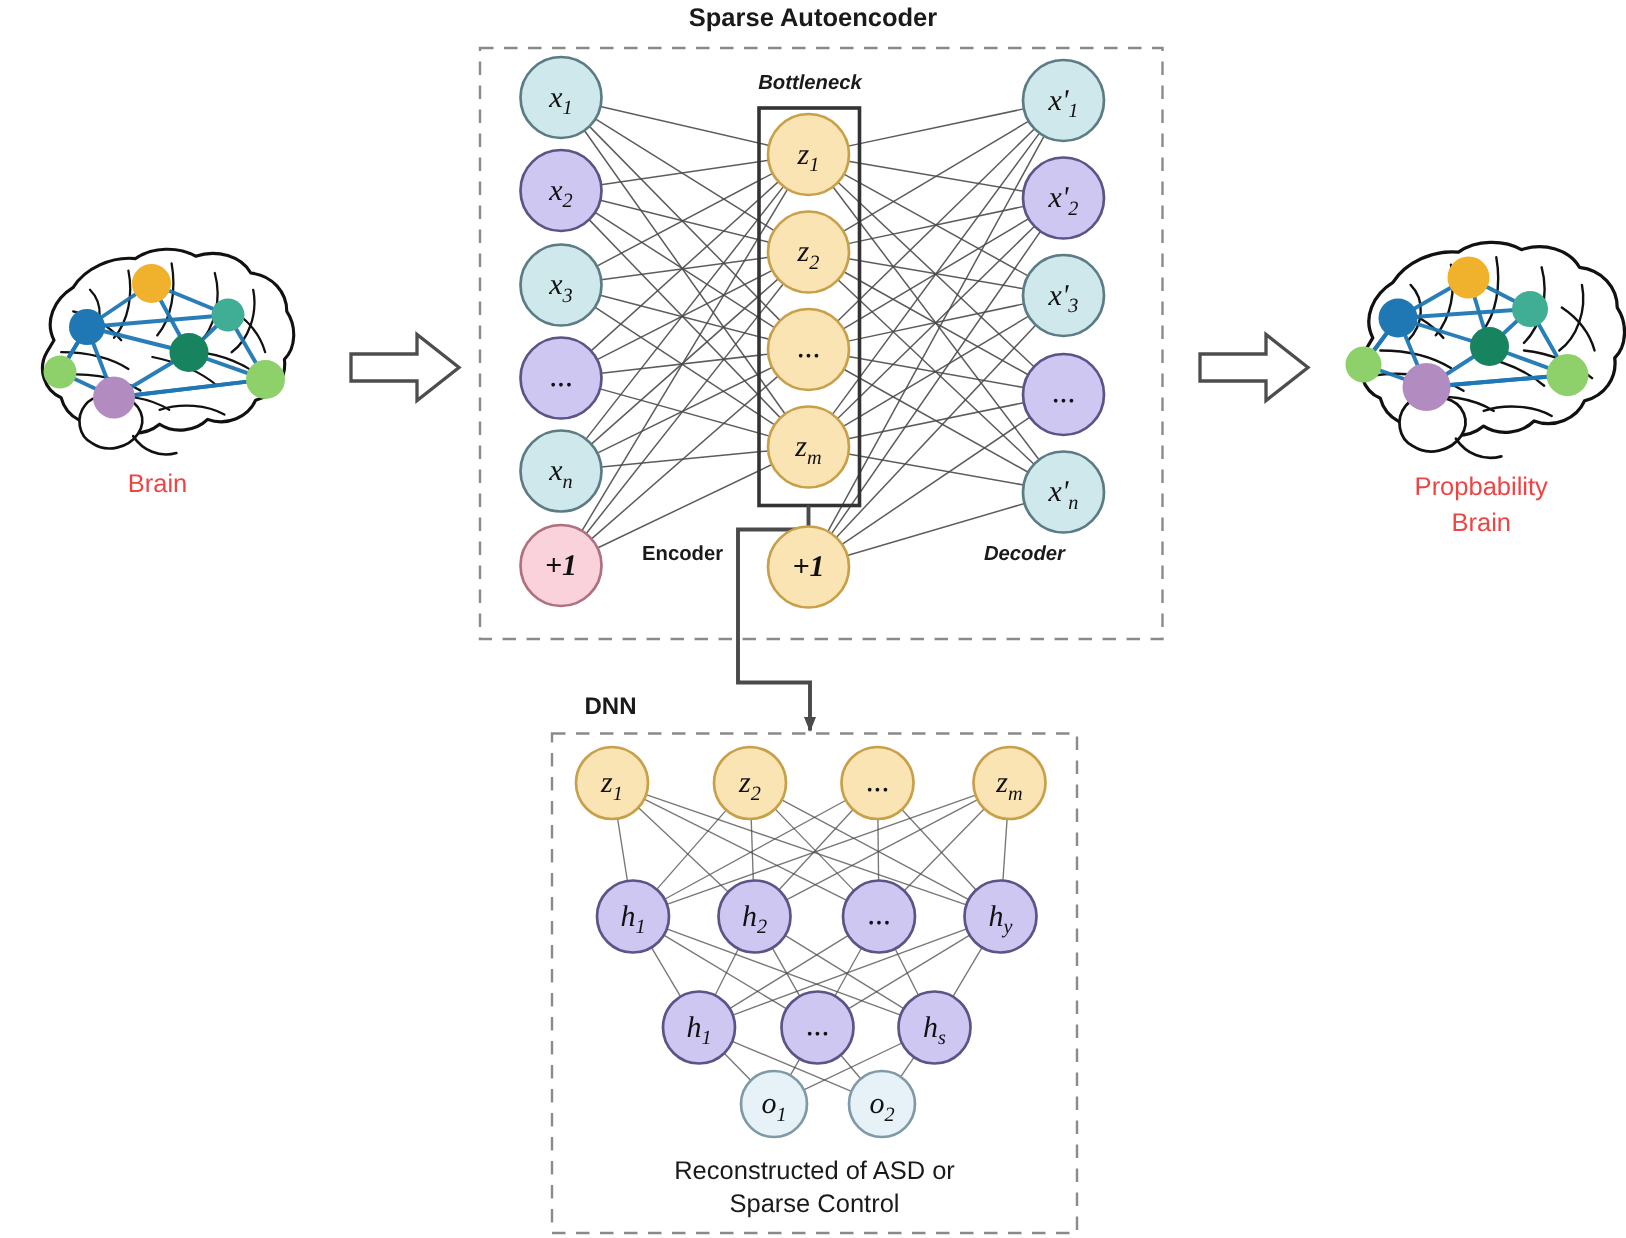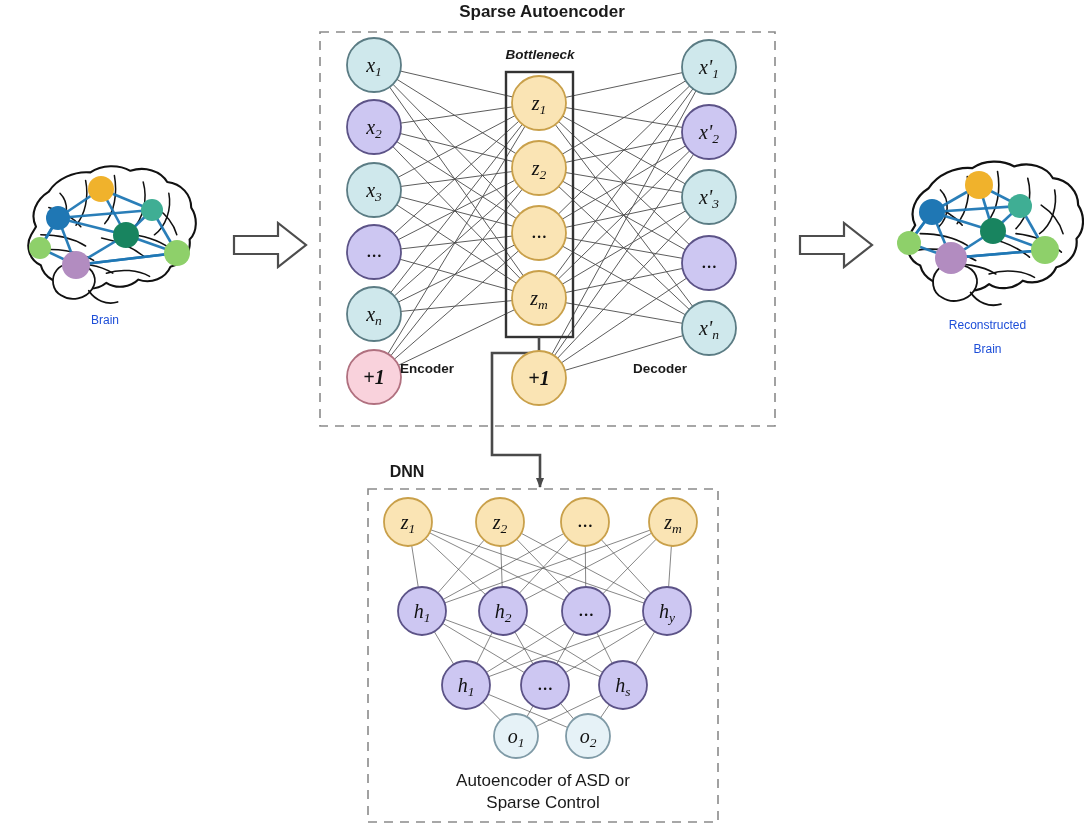--- a/index.html
+++ b/index.html
@@ -34,23 +34,23 @@
   }
   .title-bold {
     font-weight: bold;
     font-size: 17px;
   }
   .sub-bold {
     font-weight: bold;
     font-size: 13.5px;
   }
   .plain {
-    font-size: 12px;
+    font-size: 17px;
     font-weight: normal;
-    color: #1d4ed8;
+    color: #ef4444;
     text-align: center;
   }
   .caption2 {
     font-size: 17px;
     line-height: 22px;
   }
 </style>
 </head>
 <body>
 
@@ -353,21 +353,21 @@
         </g>
         <g>
           <circle cx="588" cy="736" r="22" fill="#e6f2f7" stroke="#7f9aa6" stroke-width="1.8"></circle>
           <text x="588" y="736" text-anchor="middle" dominant-baseline="central" font-family="&quot;Liberation Serif&quot;, serif" font-style="italic" font-size="20" font-weight="normal" fill="#111111">o<tspan dy="6" font-size="13.5">2</tspan></text>
         </g>
       </g>
   </svg>
 
   <div class="lbl title-bold" style="left:0;top:2px;width:1084px;">Sparse Autoencoder</div>
   <div class="lbl sub-bold" style="left:440px;top:47px;width:200px;font-style:italic;">Bottleneck</div>
-  <div class="lbl sub-bold" style="left:400px;top:361px;width:100px;text-align:left;">Encoder</div>
-  <div class="lbl sub-bold" style="left:610px;top:361px;width:100px;text-align:center;">Decoder</div>
+  <div class="lbl sub-bold" style="left:400px;top:361px;width:100px;text-align:left;padding-left:28px;">Encoder</div>
+  <div class="lbl sub-bold" style="left:610px;top:361px;width:100px;text-align:right;font-style:italic;">Decoder</div>
   <div class="lbl sub-bold" style="left:357px;top:463px;width:100px;text-align:center;font-size:16px;">DNN</div>
 
   <div class="lbl plain" style="left:0px;top:313px;width:210px;">Brain</div>
-  <div class="lbl plain" style="left:880px;top:313px;width:215px;line-height:24px;"><span>Reconstructed</span><br><span>Brain</span></div>
-
-  <div class="lbl caption2" style="left:368px;top:770px;width:350px;"><span>Autoencoder of ASD or</span><br><span>Sparse Control</span></div>
+  <div class="lbl plain" style="left:880px;top:313px;width:215px;line-height:24px;"><span>Propbability</span><br><span>Brain</span></div>
+
+  <div class="lbl caption2" style="left:368px;top:770px;width:350px;"><span>Reconstructed of ASD or</span><br><span>Sparse Control</span></div>
 </div>
 
 </body></html>

